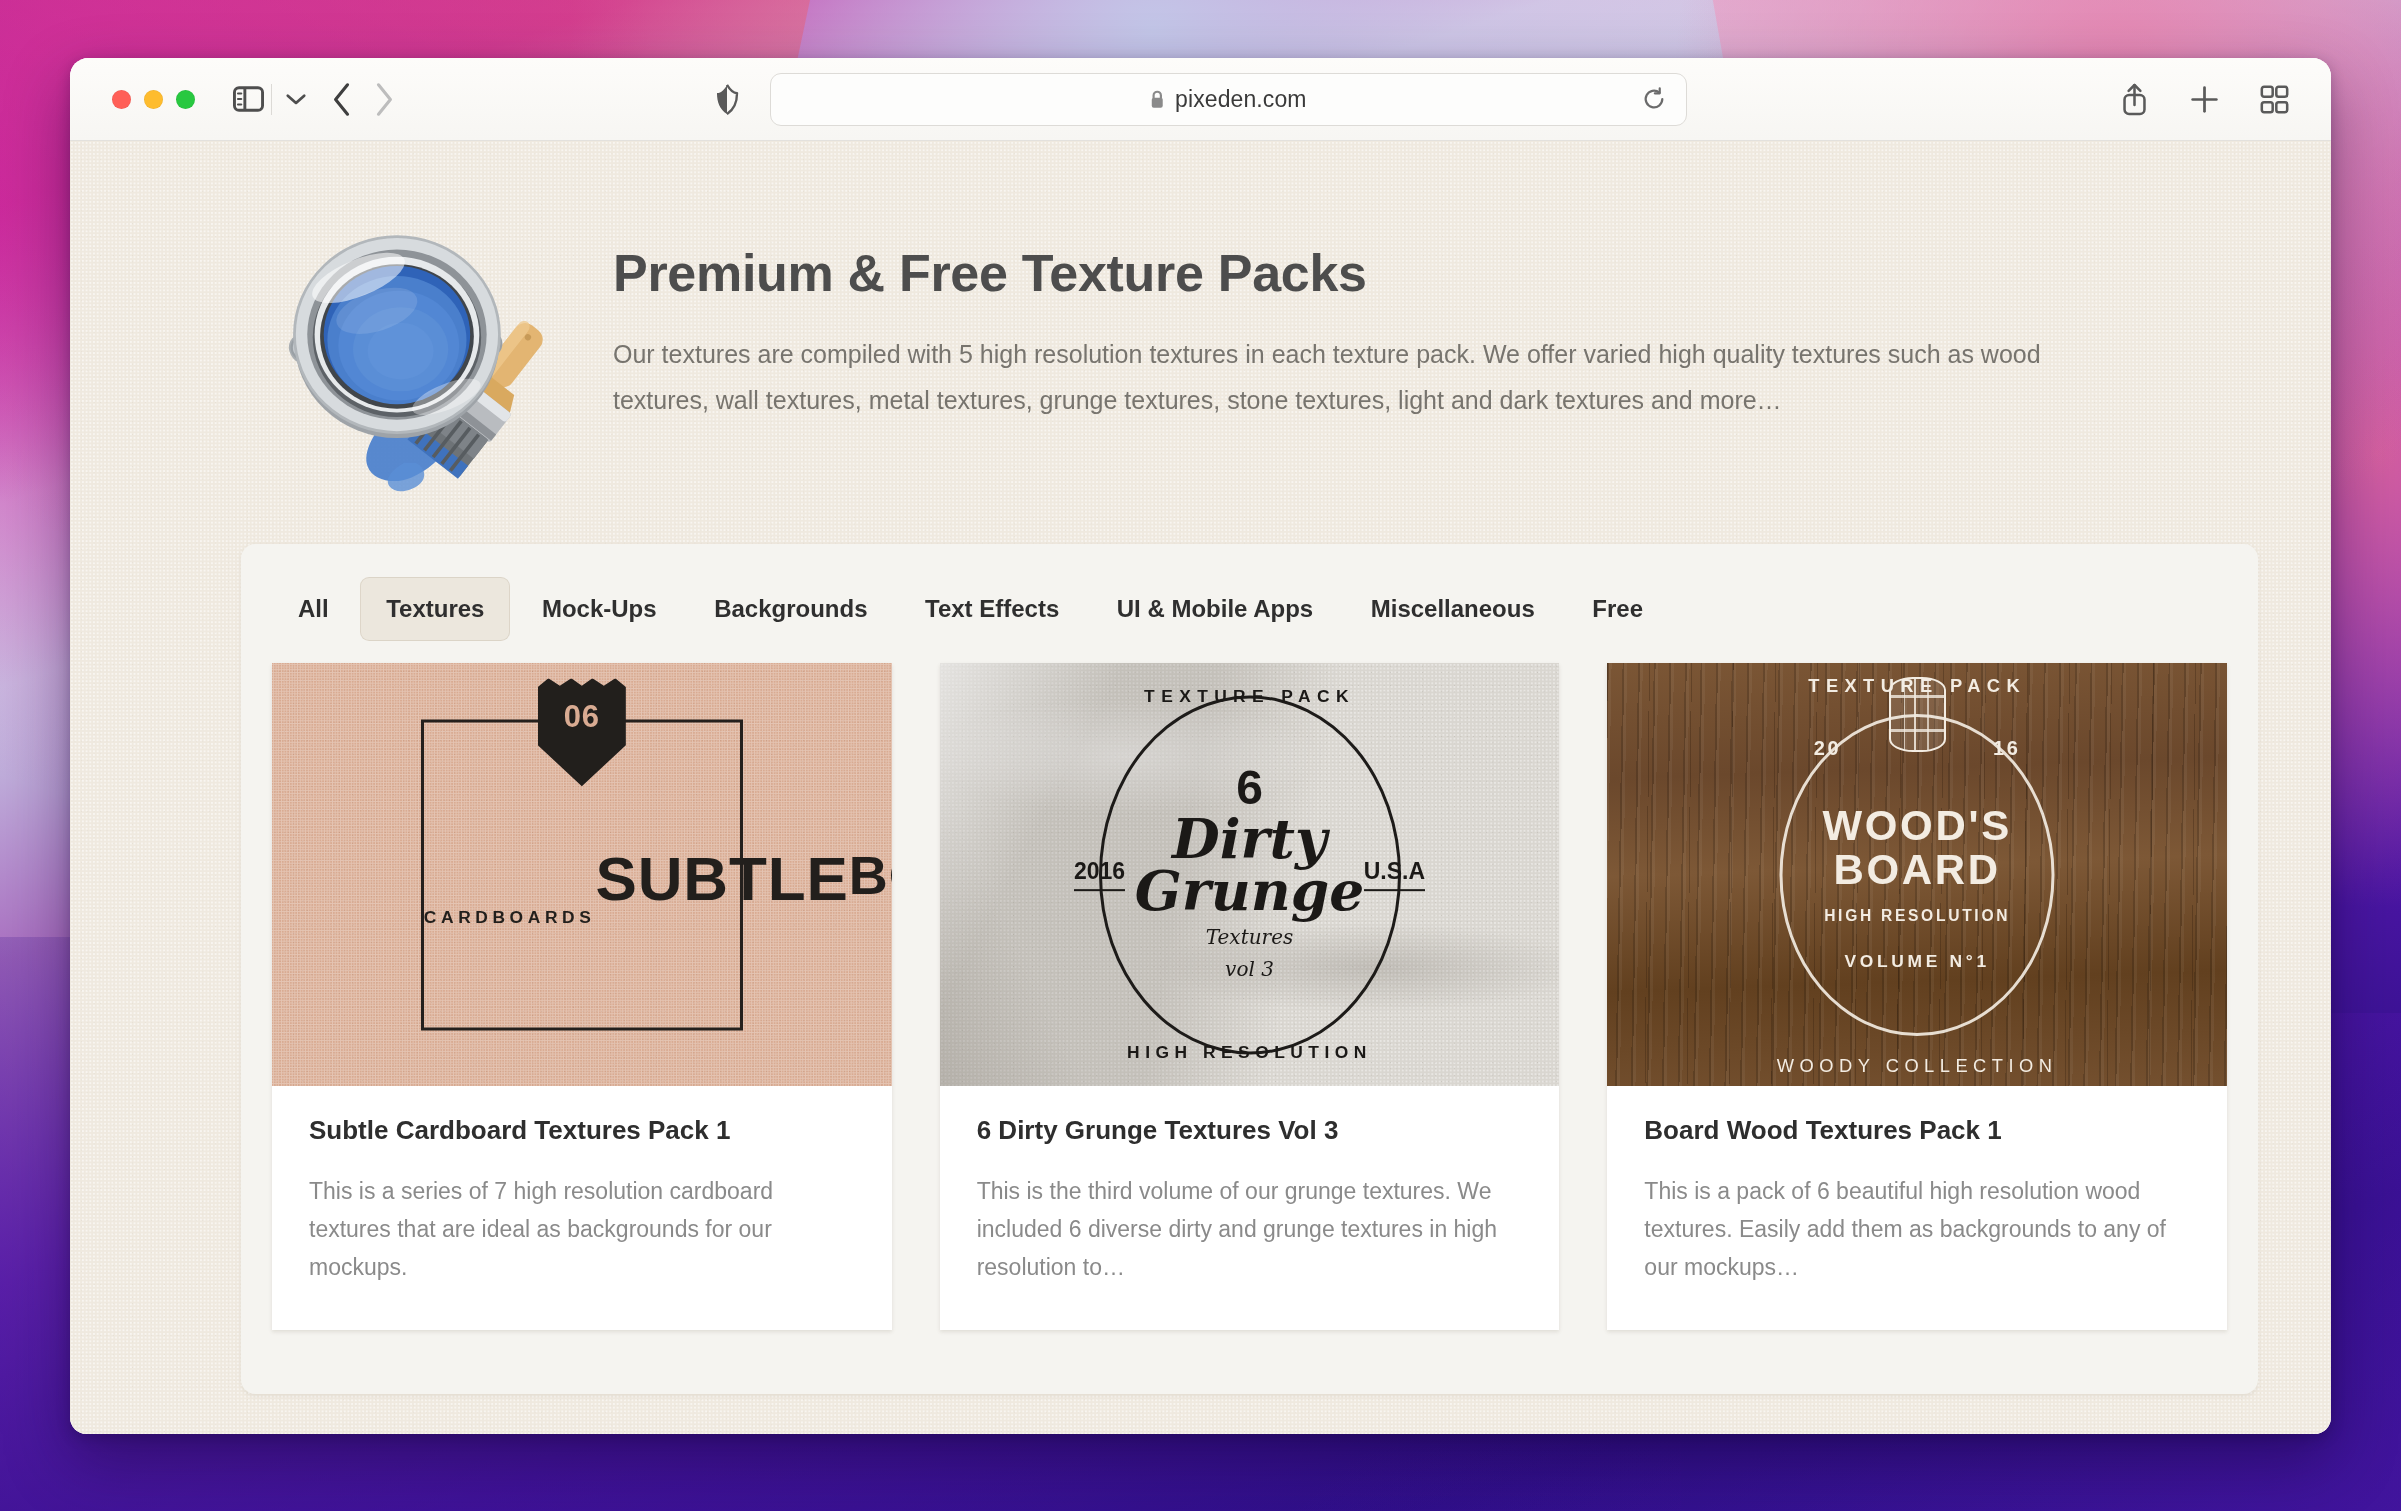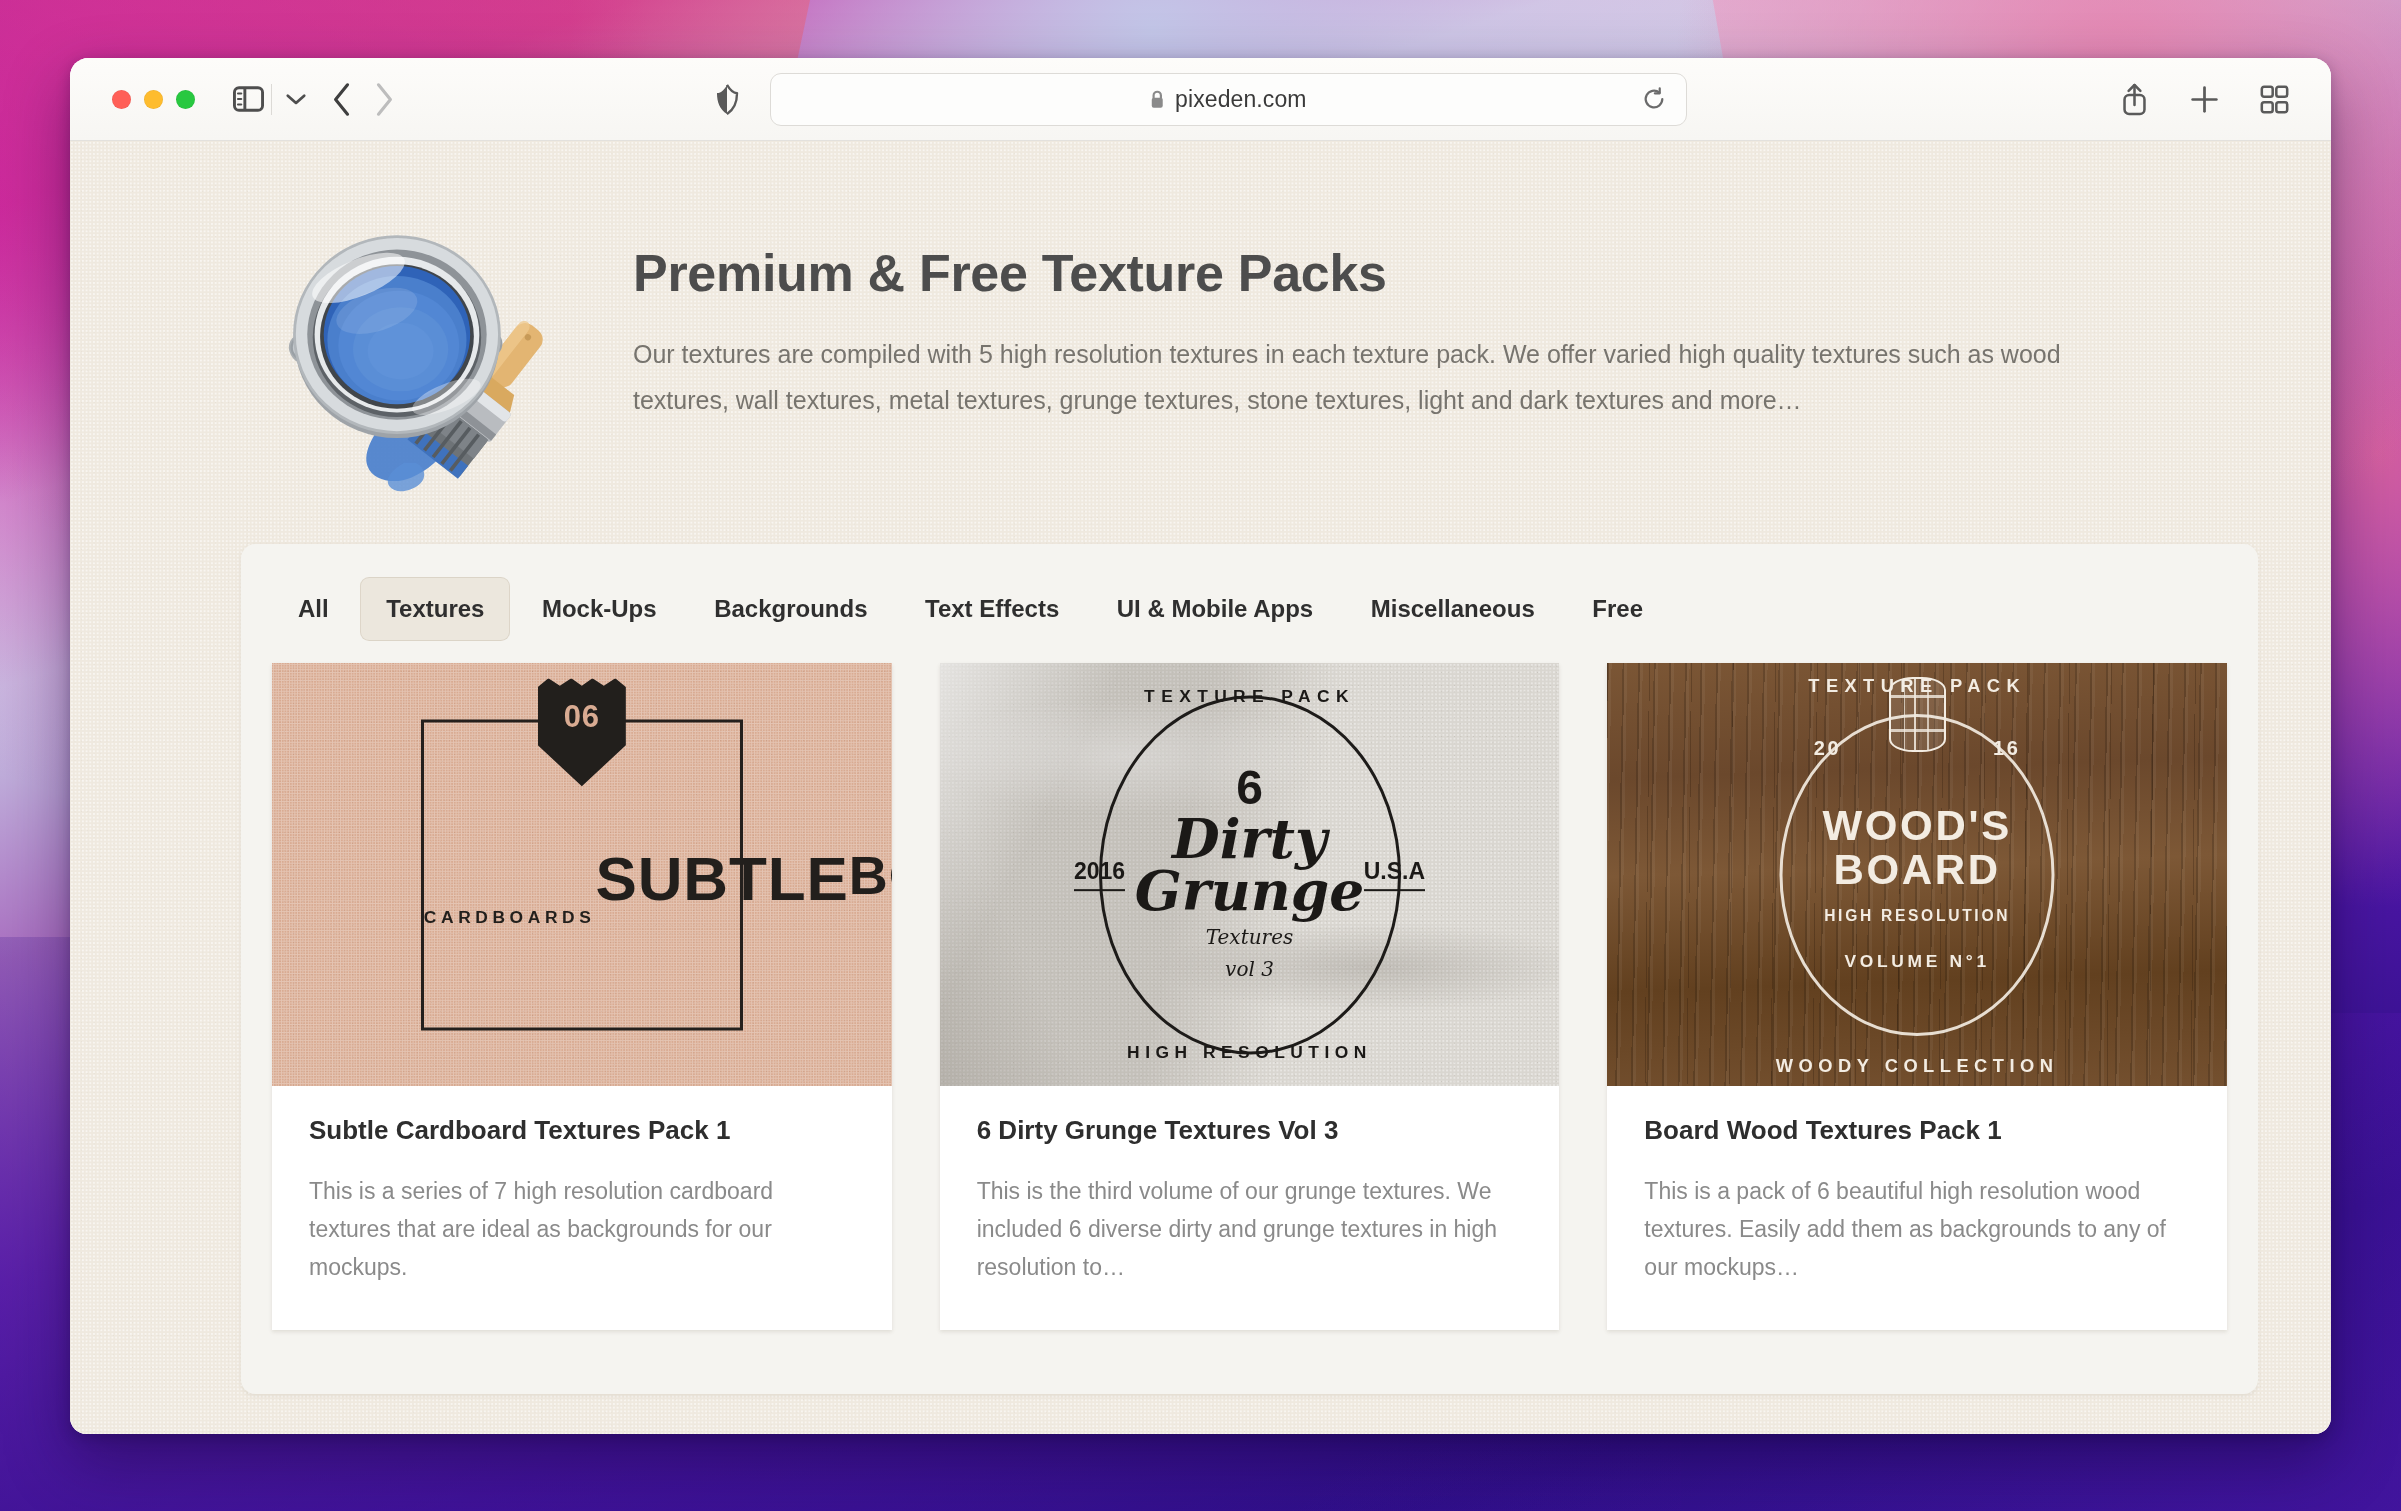--- a/index.html
+++ b/index.html
@@ -118,21 +118,21 @@
       radial-gradient(rgba(160,148,130,.10) 0.9px, transparent 0.9px);
     background-size:3.7px 3.7px, 6.4px 6.4px;
     background-position:0 0, 1.8px 2.7px;
     background-color:#efe9df;
   }
 
   
   #hero {
     display:flex; align-items:flex-start;
     padding:51px 64px 24px 197px;
-    gap:64px;
+    gap:44px;
   }
   #paintcan { width:302px; height:302px; flex:0 0 302px; position:relative; margin-top:9.2px; }
   #hero-text { padding-top:51px; max-width:1556px; }
   #hero-title {
     font-size:52px; font-weight:bold; color:#4d4d4d;
     letter-spacing:-0.3px; margin-bottom:27.5px;
   }
   #hero-desc {
     font-size:25px; line-height:46px; color:#77746e; max-width:1506px;
   }
@@ -284,21 +284,21 @@
     color:#f3ece2;
     display:flex; align-items:center; justify-content:center;
   }
   .wd-top {
     position:absolute; top:-42px; left:50%; transform:translateX(-50%);
     font-size:18.3px; letter-spacing:6.4px; font-weight:bold; white-space:nowrap;
     color:#f3ece2;
   }
   .wd-bottom {
     position:absolute; bottom:-44px; left:50%; transform:translateX(-50%);
-    font-size:18.3px; letter-spacing:5.5px; font-weight:bold; white-space:nowrap;
+    font-size:18.3px; letter-spacing:5.5px; font-weight:normal; white-space:nowrap;
     color:#f3ece2;
   }
   .wd-barrel {
     position:absolute; top:-40px; left:50%; transform:translateX(-50%);
     width:57px; height:75px;
     border:2.7px solid #f3ece2; border-radius:24px/13px;
     background:
       linear-gradient(90deg, transparent 44%, rgba(243,236,226,.85) 44%, rgba(243,236,226,.85) 48%, transparent 48%),
       linear-gradient(90deg, transparent 68%, rgba(243,236,226,.7) 68%, rgba(243,236,226,.7) 71%, transparent 71%),
       linear-gradient(90deg, transparent 24%, rgba(243,236,226,.7) 24%, rgba(243,236,226,.7) 27%, transparent 27%),

